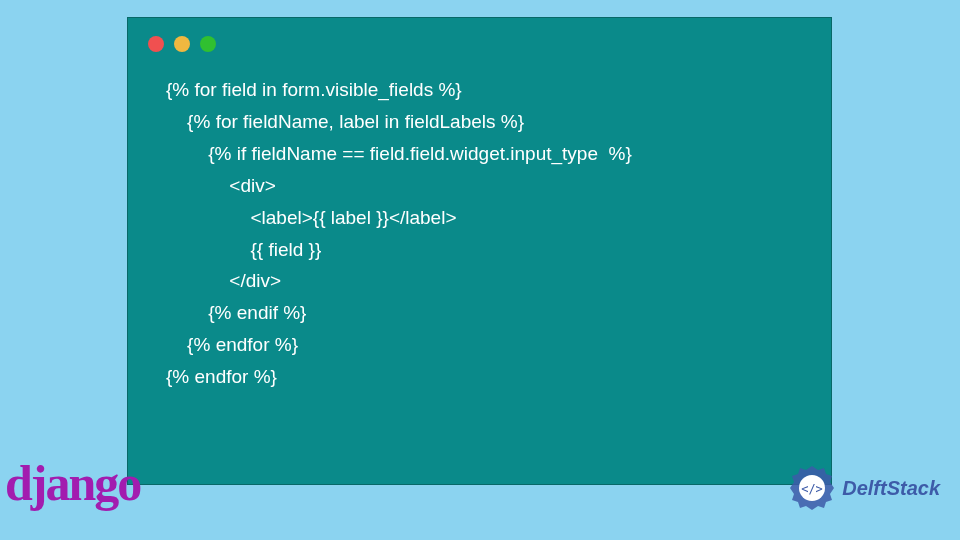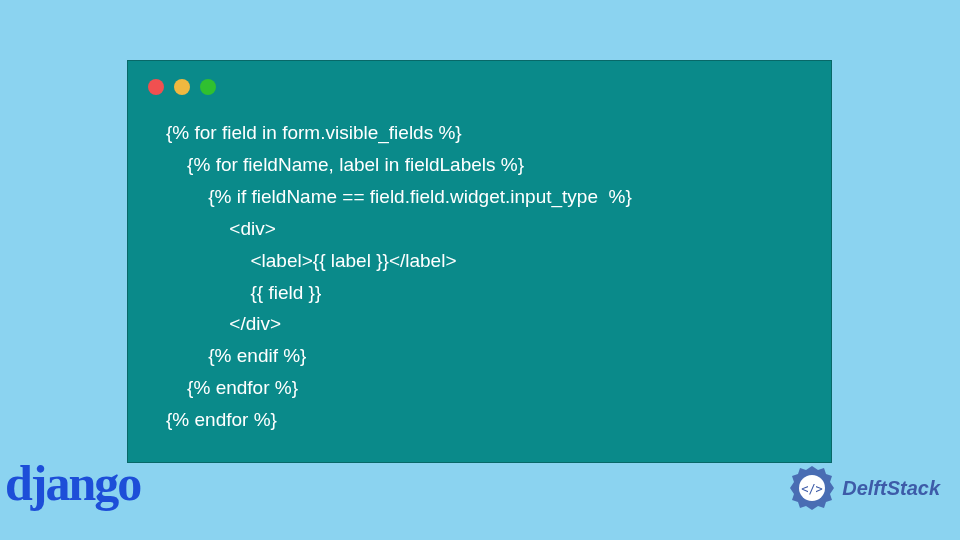--- a/index.html
+++ b/index.html
@@ -12,24 +12,23 @@
       height: 540px;
       background: #8bd3f0;
       position: relative;
       font-family: -apple-system, BlinkMacSystemFont, "Segoe UI", sans-serif;
     }
     .code-window {
       position: absolute;
       top: 17px;
       left: 127px;
       width: 705px;
-      height: 403px;
+      height: 468px;
       background: #0a8a8a;
       border: 1px solid #086868;
-      margin-top: 43px;
     }
     .window-controls {
       display: flex;
       gap: 10px;
       padding: 18px 20px 14px 20px;
     }
     .control-dot {
       width: 16px;
       height: 16px;
       border-radius: 50%;
@@ -45,21 +44,21 @@
       white-space: pre;
       font-family: -apple-system, BlinkMacSystemFont, "Segoe UI", sans-serif;
     }
     .django-logo {
       position: absolute;
       bottom: 28px;
       left: 5px;
       font-family: Georgia, "Times New Roman", serif;
       font-size: 50px;
       font-weight: bold;
-      color: #1d4ed8;
+      color: #a21caf;
       letter-spacing: -2px;
     }
     .delftstack-logo {
       position: absolute;
       bottom: 28px;
       right: 20px;
       display: flex;
       align-items: center;
       gap: 6px;
     }

